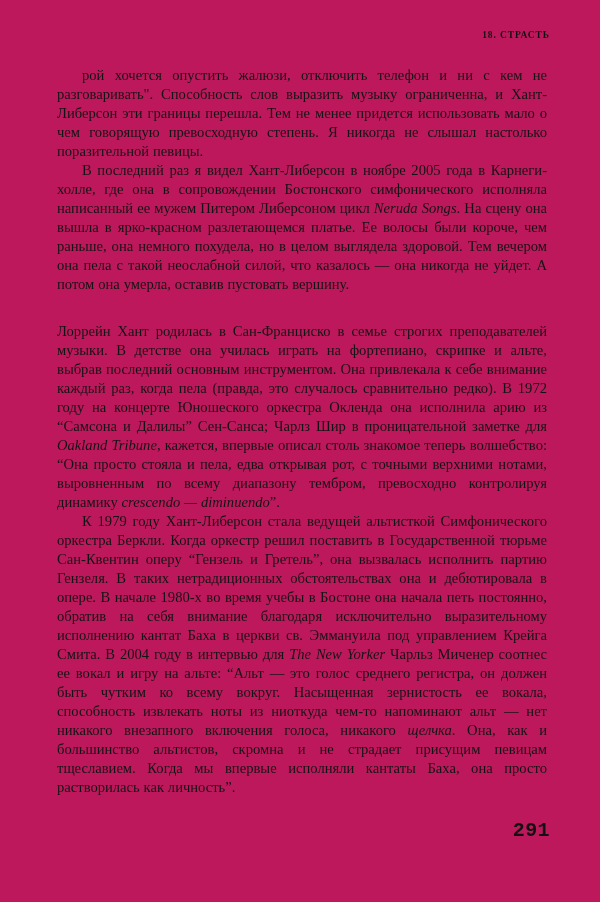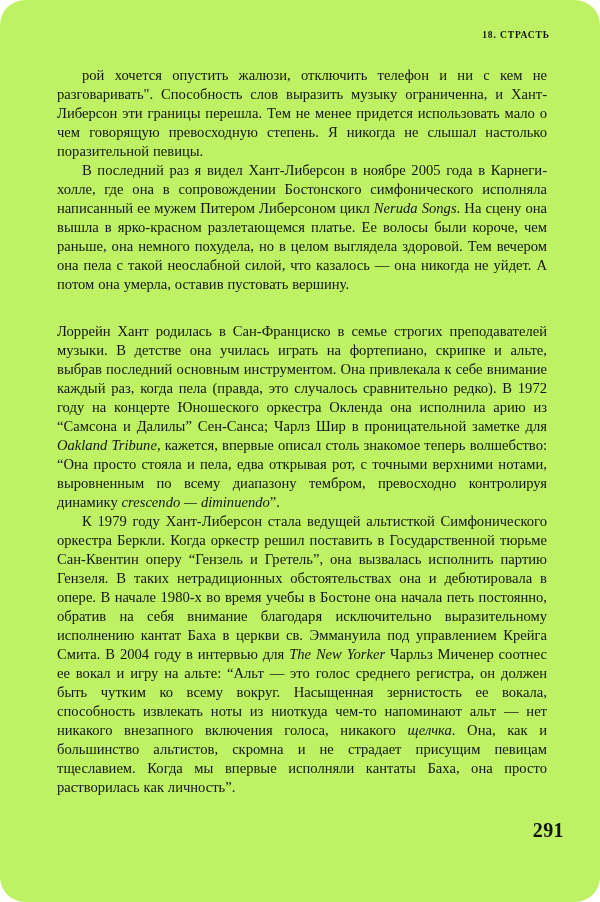--- a/index.html
+++ b/index.html
@@ -14,22 +14,21 @@
     position: relative;
     overflow: hidden;
     font-family: "Liberation Serif", "DejaVu Serif", serif;
     color: #141414;
     -webkit-font-smoothing: antialiased;
   }
 
   .page {
     position: absolute;
     inset: 0;
-    background: #bef264;
-    border-radius: 25px;
+    background: #be185d;
   }
 
   
   .running-head {
     position: absolute;
     top: 30px;
     right: 50px;
     font-size: 9.5px;
     font-weight: bold;
     letter-spacing: 0.9px;
@@ -65,27 +64,27 @@
     font-family: Liberation Serif, serif;
   }
 
   i, .it {
     font-style: italic;
   }
 
   
   .folio {
     position: absolute;
-    right: 36px;
+    right: 50px;
     bottom: 60px;
     font-size: 20px;
     font-weight: bold;
     letter-spacing: 0.4px;
     color: #111;
-    font-family: Liberation Serif, serif;
+    font-family: Liberation Mono, monospace;
   }
 </style>
 </head>
 <body>
 
 <div class="page">
 
   <div class="running-head">
     <span>18. СТРАСТЬ</span>
   </div>

